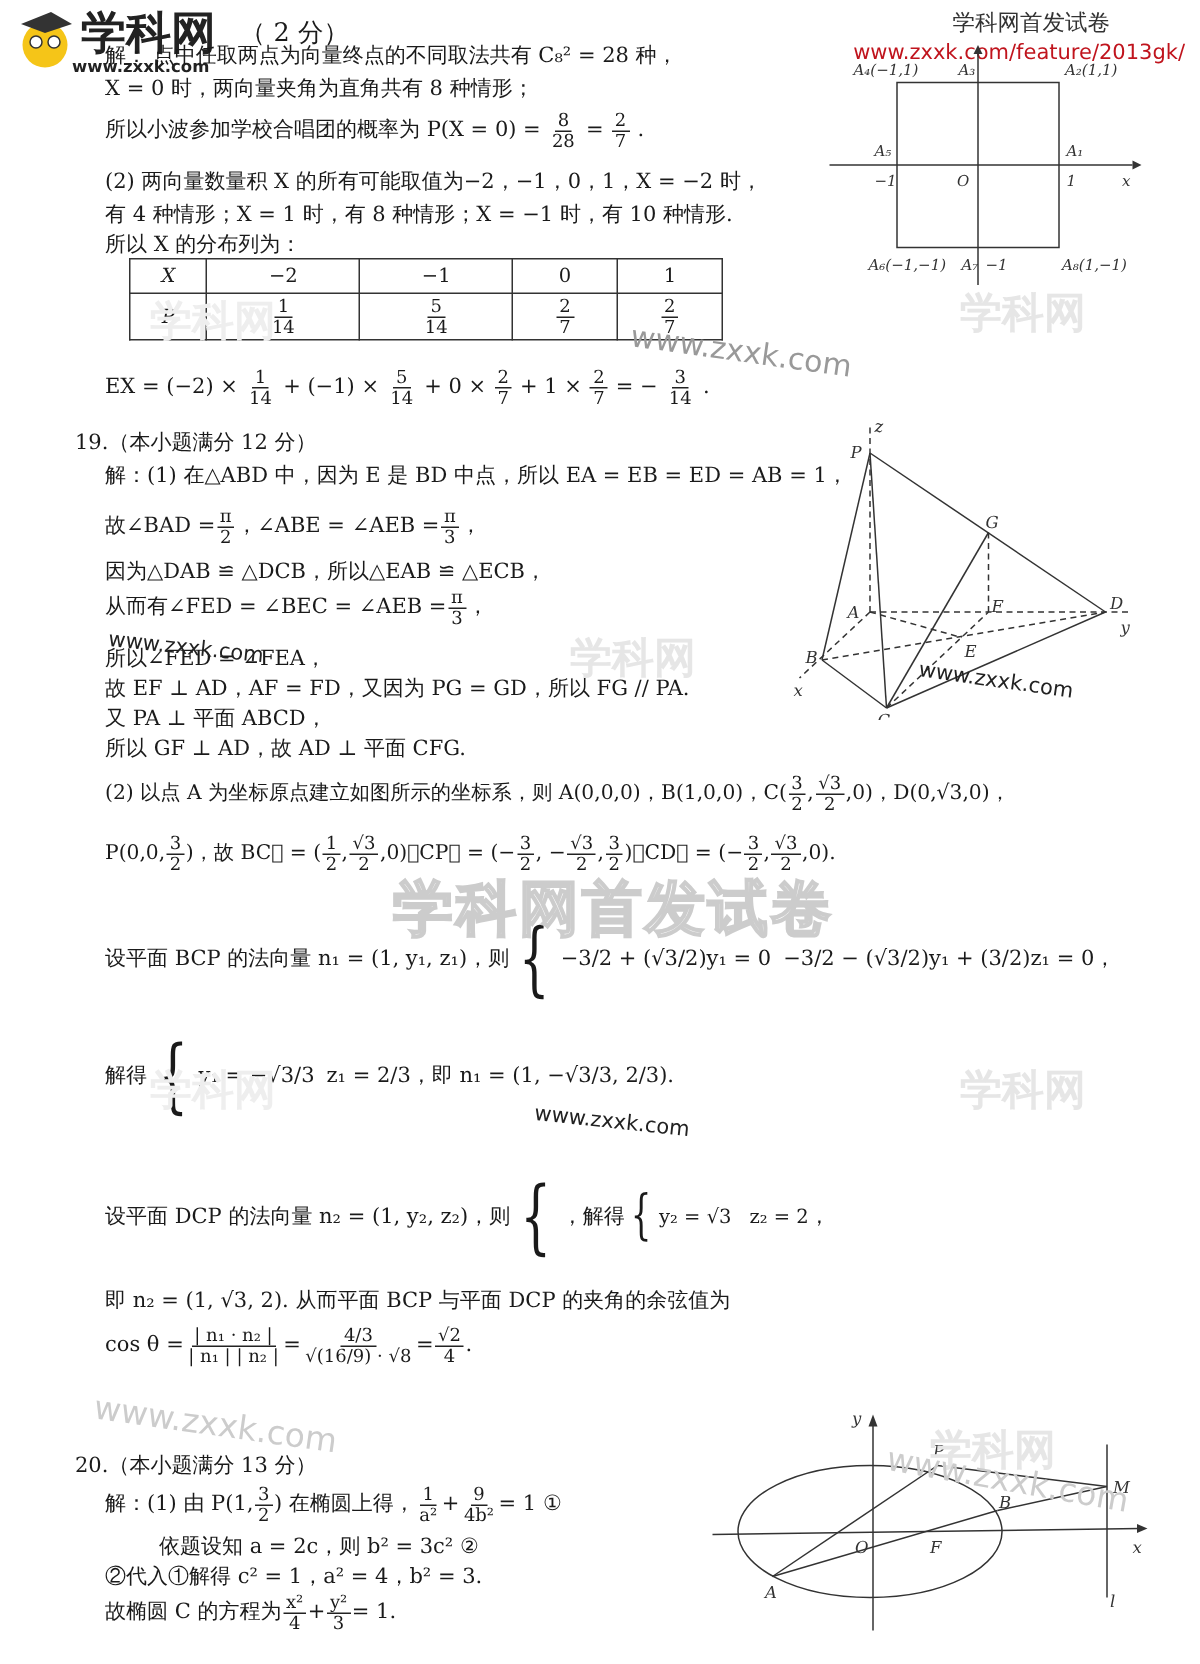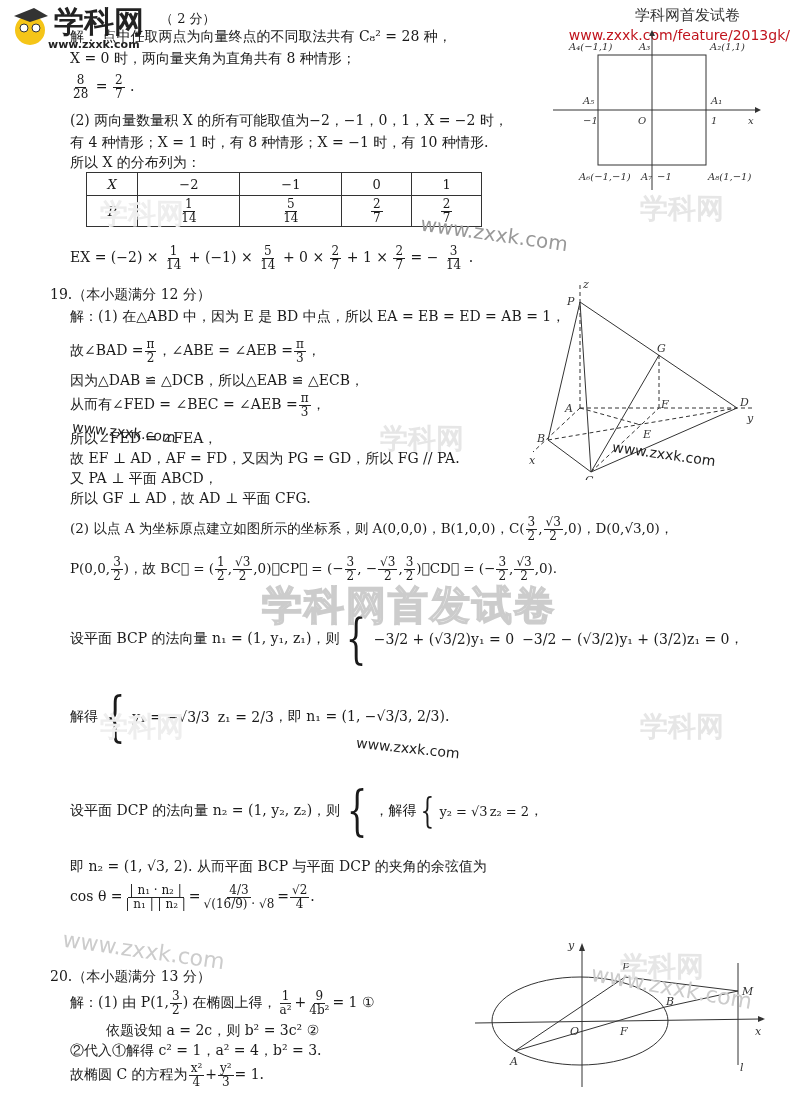--- a/index.html
+++ b/index.html
@@ -32,24 +32,25 @@
     <polygon points="4,10 24,2 38,10 20,16" fill="#333"></polygon>
     <circle cx="14" cy="22" r="4" fill="#fff" stroke="#333"></circle>
     <circle cx="26" cy="22" r="4" fill="#fff" stroke="#333"></circle>
   </svg>
   <span style="position:absolute;left:44px;top:0;font-family:'DejaVu Sans',sans-serif;font-size:30px;font-weight:bold;color:#222;">学科网</span>
   <span style="position:absolute;left:38px;top:36px;font-family:'DejaVu Sans',sans-serif;font-size:11px;font-weight:bold;color:#222;">www.zxxk.com</span>
 </div>
 <div class="abs header-title">学科网首发试卷</div>
 <div class="abs header-url">www.zxxk.com/feature/2013gk/</div>
 
-<div class="abs" style="left:160px;top:10px;font-size:13px;">（        2 分）</div>
+<div class="abs" style="left:160px;top:10px;font-size:17px;">（        2 分）</div>
 <div class="abs" style="left:70px;top:28px;">解：                点中任取两点为向量终点的不同取法共有 C₈² = 28 种，</div>
 <div class="abs" style="left:70px;top:50px;">X = 0 时，两向量夹角为直角共有 8 种情形；</div>
 <div class="abs" style="left:70px;top:74px;">
+  <span>所以小波参加学校合唱团的概率为 P(X = 0) =</span>
   <span class="frac">
       <span class="num">8</span>
       <span class="den">28</span>
     </span>
   <span>=</span>
   <span class="frac">
       <span class="num">2</span>
       <span class="den">7</span>
     </span>
   <span>.</span>
@@ -208,21 +209,21 @@
     </span><span style="vertical-align:middle">，</span>
 </div>
 <div class="abs" style="left:70px;top:690px;">
   <span style="vertical-align:middle">解得</span><span class="brace">{</span><span class="sys">
       <span>y₁ = −√3/3</span>
       <span>z₁ = 2/3</span>
     </span><span style="vertical-align:middle">，即 n₁ = (1, −√3/3, 2/3).</span>
 </div>
 
 <div class="abs" style="left:70px;top:784px;">
-  <span style="vertical-align:middle">设平面 DCP 的法向量 n₂ = (1, y₂, z₂)，则</span><span class="brace">{</span><span style="vertical-align:middle">，解得</span><span class="brace" style="font-size:36px">{</span><span class="sys" style="gap:2px;font-size:13px">
+  <span style="vertical-align:middle">设平面 DCP 的法向量 n₂ = (1, y₂, z₂)，则</span><span class="brace">{</span><span style="vertical-align:middle">，解得</span><span class="brace" style="font-size:36px">{</span><span class="sys" style="gap:12px;font-size:13px">
       <span>y₂ = √3</span>
       <span>z₂ = 2</span>
     </span><span style="vertical-align:middle">，</span>
 </div>
 <div class="abs" style="left:70px;top:858px;">即 n₂ = (1, √3, 2). 从而平面 BCP 与平面 DCP 的夹角的余弦值为</div>
 <div class="abs" style="left:70px;top:884px;">
   <span>cos θ =</span><span class="frac">
       <span class="num">| n₁ · n₂ |</span>
       <span class="den">| n₁ | | n₂ |</span>
     </span><span>=</span><span class="frac">

